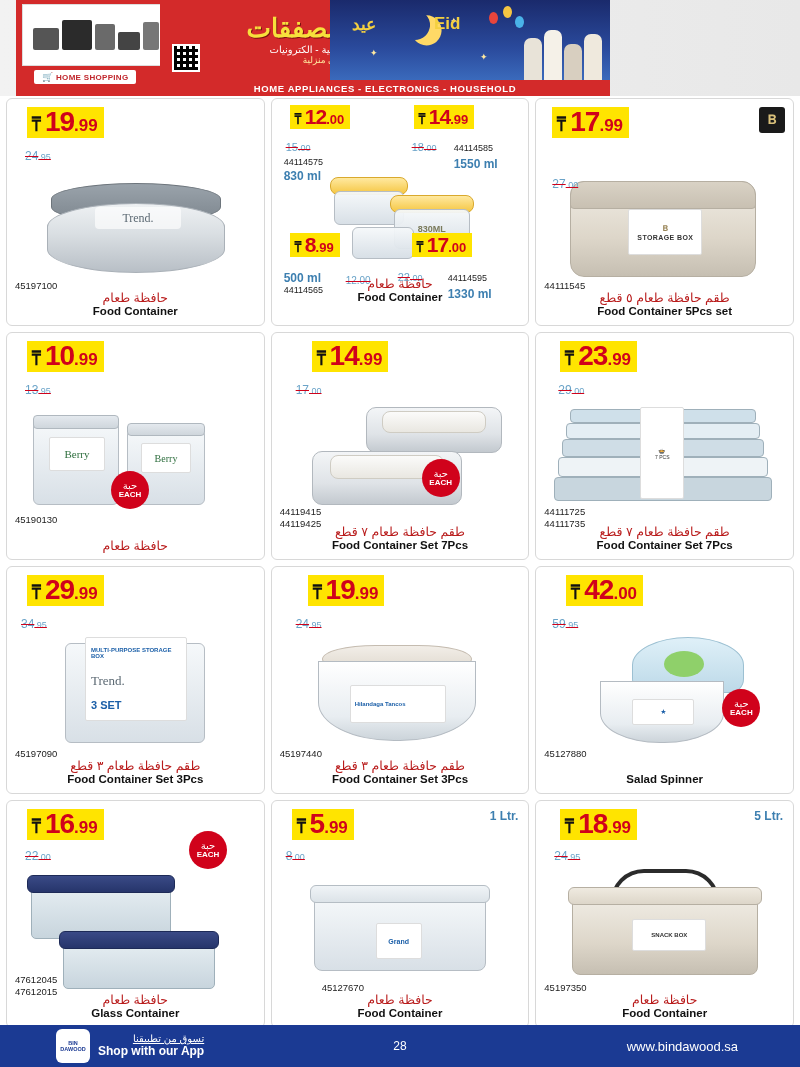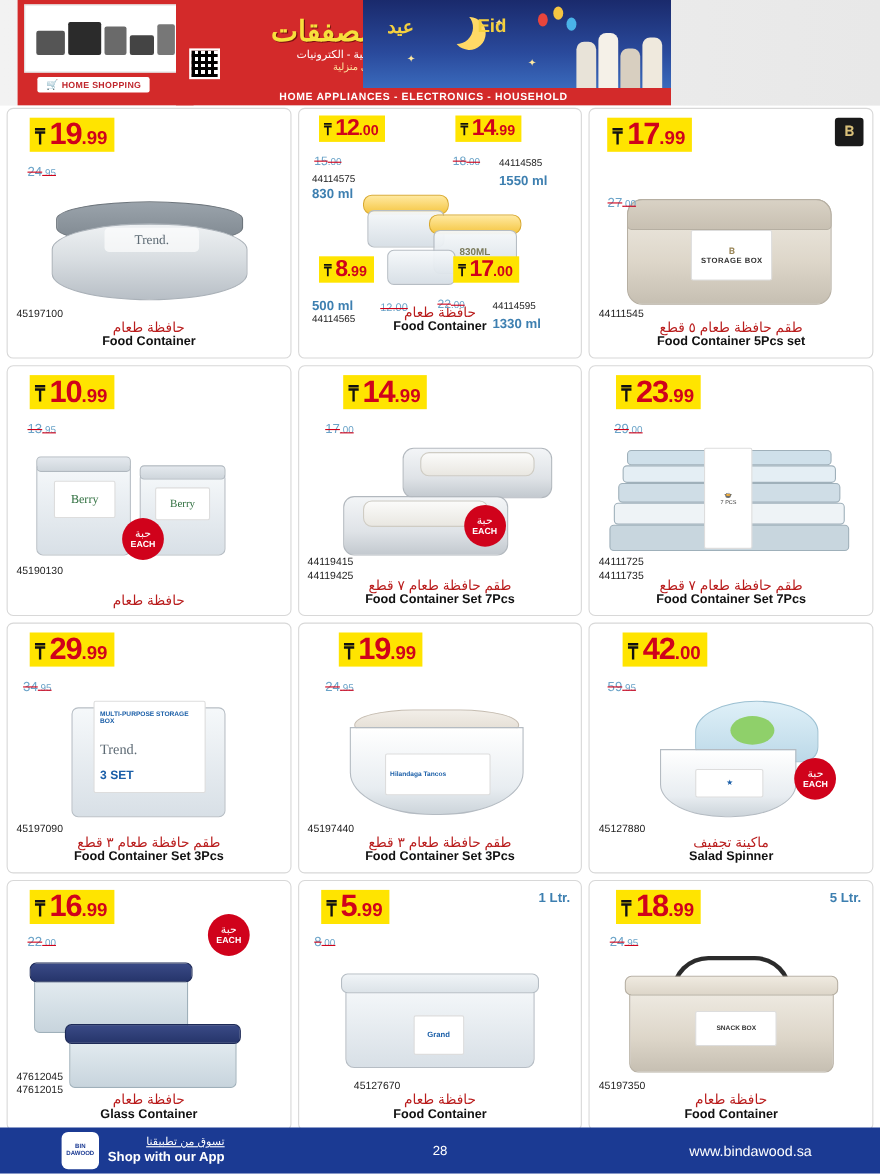--- a/index.html
+++ b/index.html
@@ -534,21 +534,20 @@
     <div class="art bowl" style="left:64px;top:114px;width:124px;height:62px;"></div>
     <div class="art label-white" style="left:96px;top:132px;width:62px;height:26px;">
       <div style="font-size:7px;color:#1b5fa8;">★</div>
     </div>
     <div class="badge-each" style="left:186px;top:122px;">
       <span class="ar">حبة</span>
       <span class="en">EACH</span>
     </div>
     <div class="sku" style="bottom:34px;">45127880</div>
     <div class="caption">
-      <div class="ar">ماكينة تجفيف</div>
       <div class="en">Salad Spinner</div>
     </div>
   </div>
 
   <div class="cell">
     <div class="tag" style="left:20px;top:8px;">
       <span class="cur">₸</span>
       <span class="int">16</span>
       <span class="dec">.99</span>
     </div>

